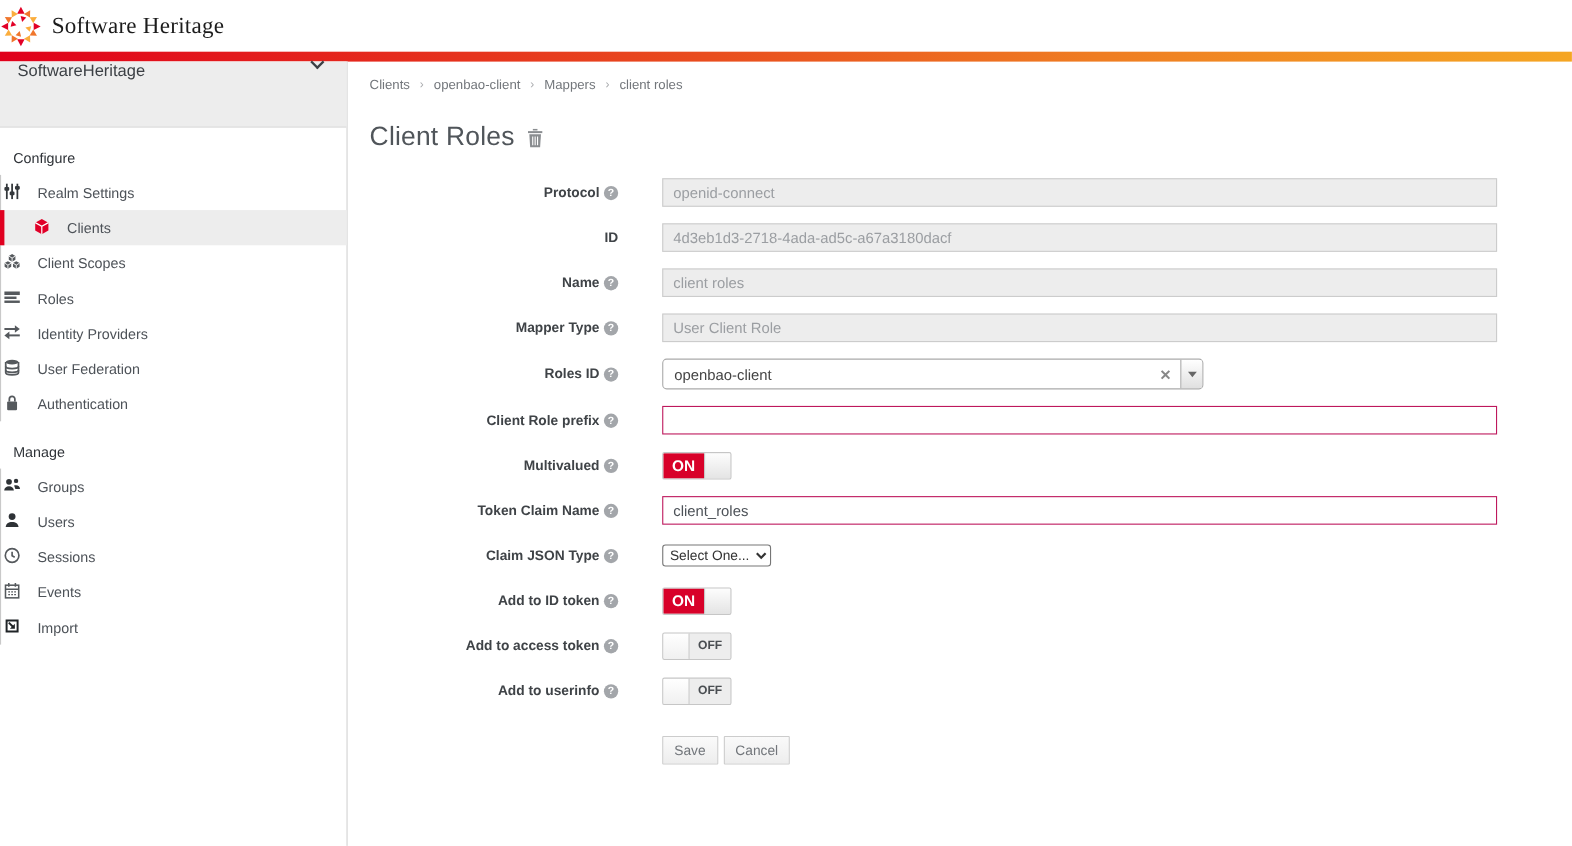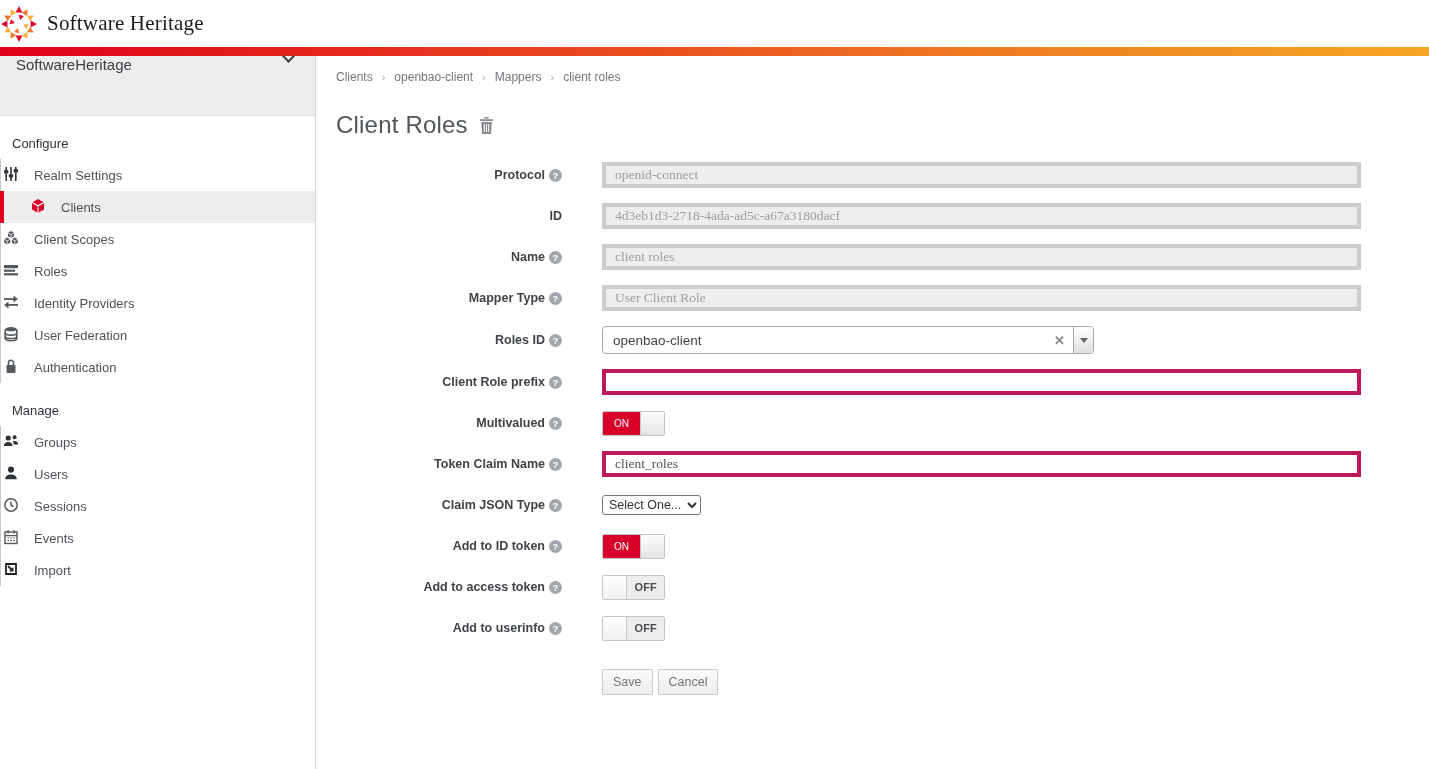--- a/index.html
+++ b/index.html
@@ -36,31 +36,31 @@
   .breadcrumb .crumb{cursor:pointer;}
   .breadcrumb .sep{color:#a8aaad;font-size:11px;}
   .page-title{margin-top:27px;display:flex;align-items:center;gap:11px;}
   .page-title h1{font-size:24px;font-weight:400;color:#50555a;margin:0;letter-spacing:.2px;}
   
   .form{margin-top:23px;}
   .form-row{display:flex;align-items:center;margin-bottom:15px;min-height:26px;}
   .label-cell{width:226px;text-align:left;font-size:12.5px;font-weight:bold;color:#3f4347;display:flex;justify-content:flex-end;align-items:center;gap:4px;}
   .help-icon{width:13px;height:13px;border-radius:50%;background:#a3a6aa;color:#fff;font-size:9.5px;font-weight:bold;display:inline-flex;align-items:center;justify-content:center;cursor:pointer;flex:0 0 auto;}
   .control-cell{margin-left:40px;width:759px;display:flex;align-items:center;}
-  .text-input{width:759px;height:26px;border:4px solid #be185d;background:#fff;color:#4d5258;font-size:13.5px;font-family:Liberation Serif, serif;padding:0 9px;border-radius:0;outline:none;}
+  .text-input{width:759px;height:26px;border:1px solid #be185d;background:#fff;color:#4d5258;font-size:13.5px;font-family:Liberation Sans, sans-serif;padding:0 9px;border-radius:0;outline:none;}
   .text-input:disabled{background:#ededed;color:#9b9ea2;border-color:#ccc;}
   
   .combo{width:492px;height:28px;border:1px solid #aaa;border-radius:4px;background:#fff;display:flex;align-items:center;overflow:hidden;cursor:pointer;}
   .combo-text{flex:1;padding-left:10px;font-size:13.5px;color:#444;}
   .combo-clear{color:#888;font-weight:bold;font-size:13px;padding:0 8px;cursor:pointer;}
   .combo-dd{width:20px;align-self:stretch;border-left:1px solid #aaa;background:linear-gradient(#fff,#e0e0e0);display:flex;align-items:center;justify-content:center;}
   .combo-dd .tri{width:0;height:0;border-left:4px solid transparent;border-right:4px solid transparent;border-top:5px solid #666;}
   
   .toggle{width:63px;height:25px;border:1px solid #c6c6c6;display:flex;border-radius:2px;overflow:hidden;cursor:pointer;background:#ededed;}
-  .toggle .seg-on{width:38px;background:var(--toggle-on);color:#fff;font-size:10px;font-weight:normal;display:flex;align-items:center;justify-content:center;}
+  .toggle .seg-on{width:38px;background:var(--toggle-on);color:#fff;font-size:14px;font-weight:bold;display:flex;align-items:center;justify-content:center;}
   .toggle .seg-off{width:38px;background:#ededed;color:#4a4e52;font-size:11px;font-weight:bold;display:flex;align-items:center;justify-content:center;}
   .toggle .knob{width:25px;background:linear-gradient(#fdfdfd,#e4e4e4);}
   .toggle.on .knob{border-left:1px solid #c6c6c6;}
   .toggle.off .knob{border-right:1px solid #c6c6c6;background:linear-gradient(#fff,#f0f0f0);}
   
   .json-select{height:20px;font-size:12.5px;font-family:"Liberation Sans",sans-serif;color:#333;border:1px solid #767676;border-radius:3px;background:#fff;padding:0 2px;}
   
   .btn-row{margin-top:28px;margin-left:266px;display:flex;gap:5px;}
   .btn{font-family:"Liberation Sans",sans-serif;font-size:12.5px;color:#72767b;background:linear-gradient(#fafafa,#ededed);border:1px solid #ccc;border-radius:1px;padding:5px 10px;cursor:pointer;}
 </style>

